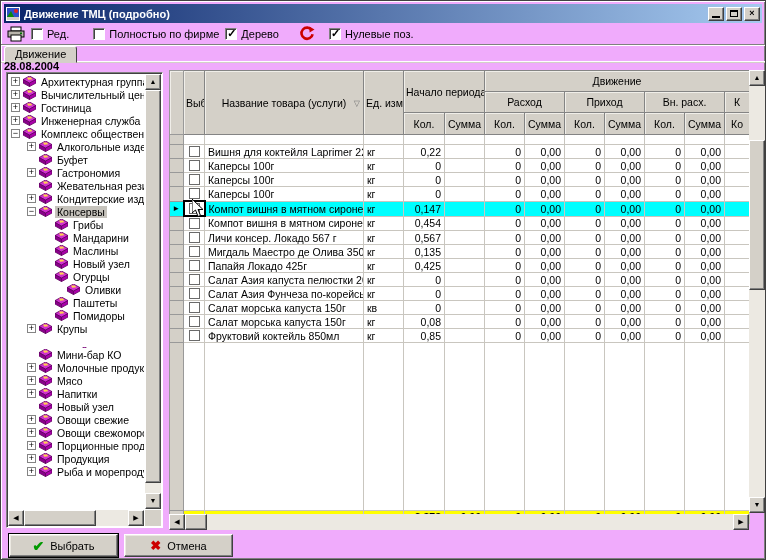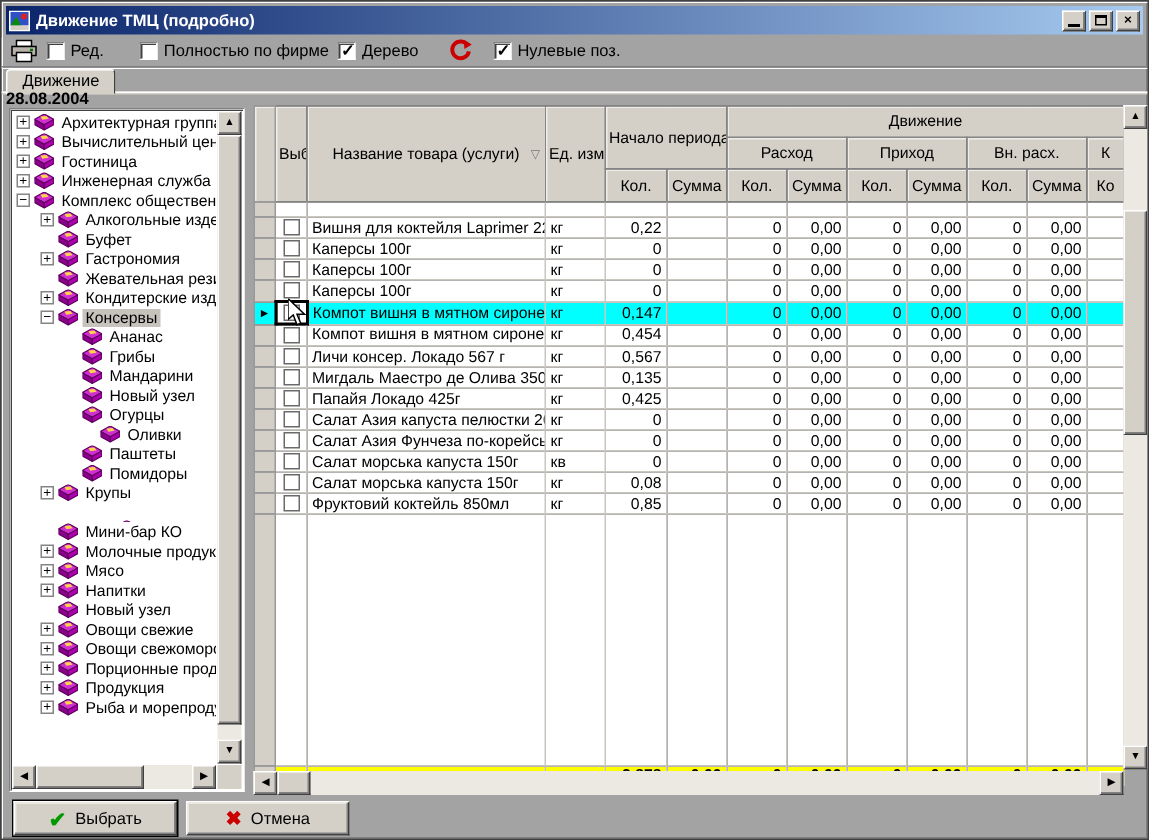--- a/index.html
+++ b/index.html
@@ -1,17 +1,17 @@
 <!DOCTYPE html>
 <html><head>
 <meta charset="utf-8">
 <style>
   html,body{margin:0;padding:0;background:#808080;}
   *{box-sizing:border-box;font-family:"Liberation Sans",sans-serif;}
-  .window{position:relative;width:766px;height:560px;background:#a3a3a3;
+  .window{position:relative;width:766px;height:560px;background:#f0abfc;
     border:1px solid #404040;box-shadow:inset 1px 1px 0 #fff, inset -1px -1px 0 #808080;overflow:hidden;}
   
   .titlebar{position:absolute;left:3px;top:3px;right:3px;height:19px;
     background:linear-gradient(90deg,#0a246a,#a6caf0);display:flex;align-items:center;padding:0 2px;}
   .titlebar .ttl{color:#fff;font-weight:bold;font-size:11px;margin-left:4px;flex:1;white-space:nowrap;overflow:hidden;}
   .winbtn{width:16px;height:14px;margin-left:2px;background:#d4d0c8;border:1px solid;border-color:#fff #404040 #404040 #fff;
     box-shadow:inset -1px -1px 0 #808080;font-size:9px;line-height:11px;text-align:center;font-weight:bold;color:#000;}
   .maxglyph{display:block;width:8px;height:7px;border:1px solid #000;border-top:2px solid #000;margin:2px auto 0;}
   .minglyph{display:block;width:8px;height:2px;background:#000;margin:8px auto 0;}
   
@@ -268,45 +268,45 @@
         <div class="titem" style="padding-left: 34px;">
           <span class="exp-spacer"></span>
           <span class="ticon">
             <svg width="13" height="11" viewBox="0 0 13 11">
               <polygon points="6.5,0 13,3.6 6.5,7.2 0,3.6" fill="#cf2fcf" stroke="#5e005e" stroke-width="0.8"></polygon>
               <polygon points="0,3.6 6.5,7.2 6.5,10.6 0,7" fill="#8a008a" stroke="#5e005e" stroke-width="0.8"></polygon>
               <polygon points="13,3.6 6.5,7.2 6.5,10.6 13,7" fill="#ab00ab" stroke="#5e005e" stroke-width="0.8"></polygon>
               <polygon points="4,1.6 8,1.4 9.4,3.2 5.2,3.8" fill="#ffd24d"></polygon>
             </svg>
           </span>
-          <span class="tlabel">Ананас</span>
+          <span class="tlabel">Грибы</span>
         </div>
         <div class="titem" style="padding-left: 34px;">
           <span class="exp-spacer"></span>
           <span class="ticon">
             <svg width="13" height="11" viewBox="0 0 13 11">
               <polygon points="6.5,0 13,3.6 6.5,7.2 0,3.6" fill="#cf2fcf" stroke="#5e005e" stroke-width="0.8"></polygon>
               <polygon points="0,3.6 6.5,7.2 6.5,10.6 0,7" fill="#8a008a" stroke="#5e005e" stroke-width="0.8"></polygon>
               <polygon points="13,3.6 6.5,7.2 6.5,10.6 13,7" fill="#ab00ab" stroke="#5e005e" stroke-width="0.8"></polygon>
               <polygon points="4,1.6 8,1.4 9.4,3.2 5.2,3.8" fill="#ffd24d"></polygon>
             </svg>
           </span>
-          <span class="tlabel">Грибы</span>
+          <span class="tlabel">Мандарини</span>
         </div>
         <div class="titem" style="padding-left: 34px;">
           <span class="exp-spacer"></span>
           <span class="ticon">
             <svg width="13" height="11" viewBox="0 0 13 11">
               <polygon points="6.5,0 13,3.6 6.5,7.2 0,3.6" fill="#cf2fcf" stroke="#5e005e" stroke-width="0.8"></polygon>
               <polygon points="0,3.6 6.5,7.2 6.5,10.6 0,7" fill="#8a008a" stroke="#5e005e" stroke-width="0.8"></polygon>
               <polygon points="13,3.6 6.5,7.2 6.5,10.6 13,7" fill="#ab00ab" stroke="#5e005e" stroke-width="0.8"></polygon>
               <polygon points="4,1.6 8,1.4 9.4,3.2 5.2,3.8" fill="#ffd24d"></polygon>
             </svg>
           </span>
-          <span class="tlabel">Мандарини</span>
+          <span class="tlabel">Маслины</span>
         </div>
         <div class="titem" style="padding-left: 34px;">
           <span class="exp-spacer"></span>
           <span class="ticon">
             <svg width="13" height="11" viewBox="0 0 13 11">
               <polygon points="6.5,0 13,3.6 6.5,7.2 0,3.6" fill="#cf2fcf" stroke="#5e005e" stroke-width="0.8"></polygon>
               <polygon points="0,3.6 6.5,7.2 6.5,10.6 0,7" fill="#8a008a" stroke="#5e005e" stroke-width="0.8"></polygon>
               <polygon points="13,3.6 6.5,7.2 6.5,10.6 13,7" fill="#ab00ab" stroke="#5e005e" stroke-width="0.8"></polygon>
               <polygon points="4,1.6 8,1.4 9.4,3.2 5.2,3.8" fill="#ffd24d"></polygon>
             </svg>

